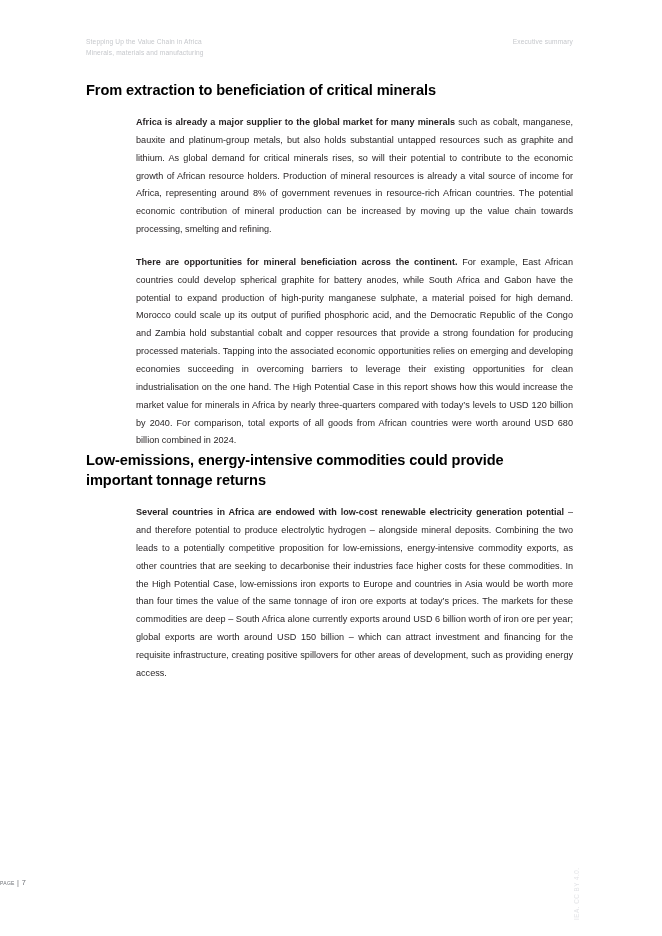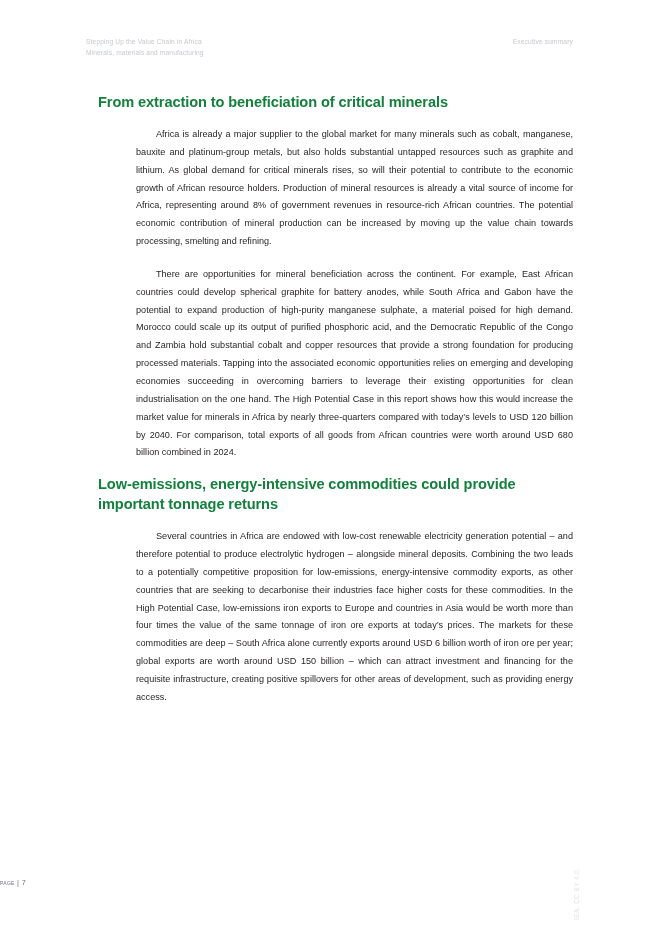--- a/index.html
+++ b/index.html
@@ -44,42 +44,42 @@
     position: absolute;
     left: 86px;
     top: 80px;
     width: 487px;
   }
 
   h2.section-heading {
     font-size: 14.6px;
     line-height: 20px;
     font-weight: bold;
-    color: #15803d;
-    margin: 12px;
+    color: #000000;
+    margin: 0;
     letter-spacing: -0.1px;
   }
   .heading-block-1 { margin-top: 0px; }
   .heading-block-2 { margin-top: 28px; }
 
   p.body-para {
     margin: 0;
     margin-left: 50px;
     width: 437px;
     font-size: 9.1px;
     line-height: 17.85px;
     text-align: justify;
     text-justify: inter-word;
     color: #231f20;
     letter-spacing: 0.005px;
   }
   p.para-first { margin-top: 14px; }
   p.para-next  { margin-top: 15px; }
 
-  .lead { font-weight: normal; margin-left: 20px; }
+  .lead { font-weight: bold; }
 
   
   .footer {
     position: absolute;
     left: 0;
     top: 878px;
     width: 662px;
     text-align: left;
     font-size: 7.4px;
     color: #6f7277;

